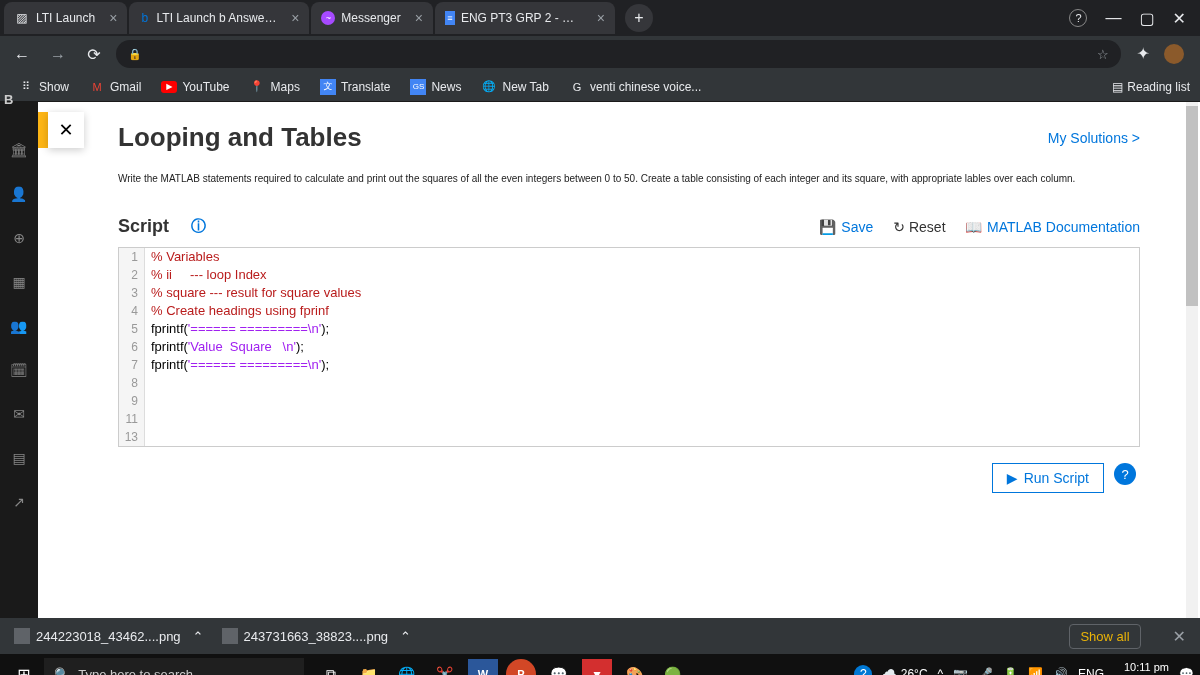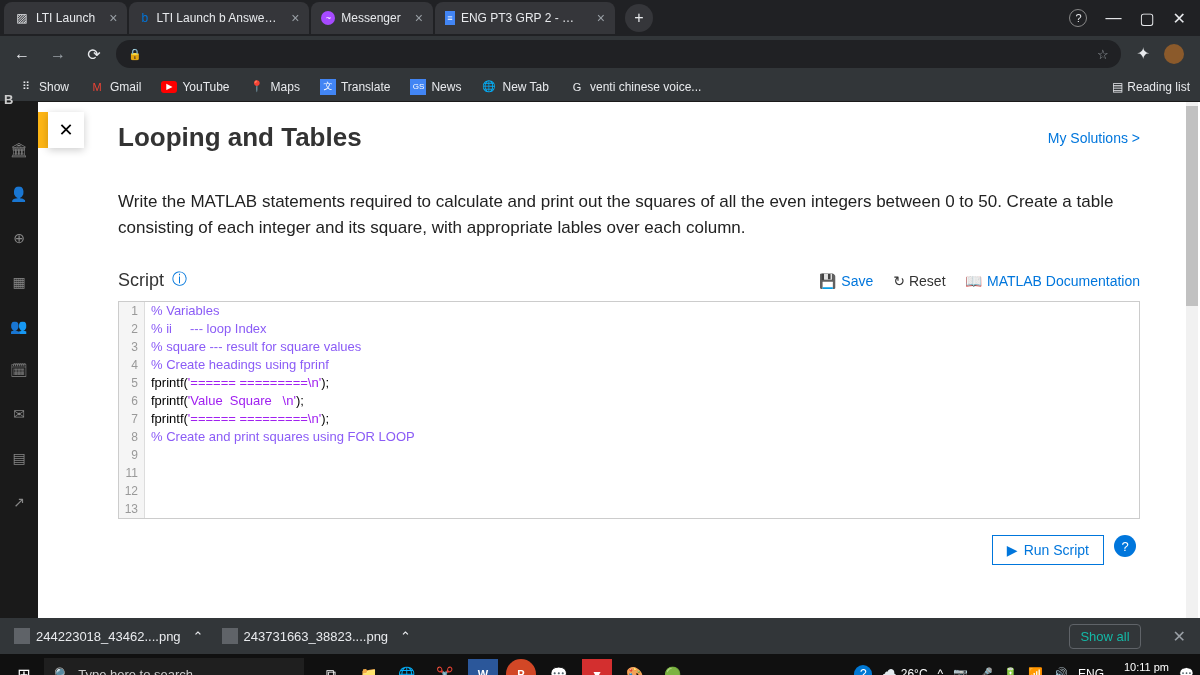--- a/index.html
+++ b/index.html
@@ -20,46 +20,46 @@
 .bm-item{display:flex;align-items:center;gap:5px;color:#e8eaed;font-size:12px;padding:4px 8px}
 .bm-ico{width:16px;height:16px;display:inline-flex;align-items:center;justify-content:center;font-size:11px}
 .reading{margin-left:auto;color:#e8eaed;font-size:12px;display:flex;align-items:center;gap:4px}
 .content-wrap{height:516px;display:flex;background:#000}
 .left-rail{width:38px;background:#1a1a1a;display:flex;flex-direction:column;align-items:center;padding-top:40px;gap:28px}
 .rail-ico{color:#888;font-size:14px}
 .main-area{flex:1;background:#fff;height:100%;position:relative;overflow:hidden}
 .close-panel{position:absolute;left:10px;top:10px;background:#fff;width:36px;height:36px;box-shadow:0 2px 8px rgba(0,0,0,0.2);display:flex;align-items:center;justify-content:center;font-size:18px;z-index:5}
 .yellow-tab{position:absolute;left:0;top:10px;width:10px;height:36px;background:#fdb515}
 .page-content{padding:20px 60px 0 80px}
-.page-header{display:flex;align-items:center;justify-content:space-between;margin-bottom:36px}
+.page-header{display:flex;align-items:center;justify-content:space-between;margin-bottom:18px}
 .page-title{font-size:26px;font-weight:bold;color:#333}
 .my-sol{color:#0076dc;font-size:14px}
-.instructions{color:#222;font-size:17px;line-height:1.5;margin-bottom:30px}
+.instructions{color:#222;font-size:10px;line-height:1.5;margin-bottom:30px}
 .script-row{display:flex;align-items:center;justify-content:space-between;margin-bottom:10px}
-.script-label{font-size:18px;font-weight:normal;color:#333;display:flex;align-items:flex-start;gap:8px}
+.script-label{font-size:18px;font-weight:bold;color:#333;display:flex;align-items:center;gap:22px}
 .help-ico{color:#0076dc;font-size:15px}
 .script-actions{display:flex;gap:20px;font-size:14px}
 .save{color:#0076dc;display:flex;align-items:center;gap:4px}
 .reset{color:#333;display:flex;align-items:center;gap:4px}
 .docs{color:#0076dc;display:flex;align-items:center;gap:4px}
 .editor{border:1px solid #ccc;background:#fff;font-family:Consolas,monospace;font-size:13px}
 .line{display:flex}
 .ln{width:26px;text-align:right;padding-right:6px;color:#999;background:#f5f5f5;border-right:1px solid #ddd;user-select:none;font-size:12px;line-height:18px}
 .code{padding-left:6px;line-height:18px;white-space:pre}
-.cm{color:#8b5cf6}
+.cm{color:#b91c1c}
 .str{color:#A020F0}
 .run-row{display:flex;justify-content:flex-end;margin-top:16px;gap:10px;padding-right:4px}
 .run-btn{border:1px solid #0076dc;color:#0076dc;background:#fff;padding:6px 14px;font-size:14px;display:flex;align-items:center;gap:6px}
 .help-circle{width:22px;height:22px;border-radius:50%;background:#0076dc;color:#fff;display:flex;align-items:center;justify-content:center;font-size:13px}
 .scroll-ind{position:absolute;right:2px;top:0;width:12px;height:100%;background:#f1f1f1}
 .scroll-thumb{width:12px;height:200px;background:#c1c1c1;margin-top:4px}
 .downloads{background:#323639;height:36px;display:flex;align-items:center;padding:9px 14px;gap:18px}
 .dl-item{background:transparent;color:#e8eaed;font-size:13px;display:flex;align-items:center;gap:6px}
 .dl-ico{width:16px;height:16px;background:#5f6368;display:inline-block}
-.show-all{margin-left:auto;color:#14b8a6;font-size:13px;border:1px solid #5f6368;padding:4px 10px;border-radius:4px}
+.show-all{margin-left:auto;color:#eab308;font-size:13px;border:1px solid #5f6368;padding:4px 10px;border-radius:4px}
 .dl-close{color:#9aa0a6;font-size:16px;margin-left:14px}
 .taskbar{background:#101010;height:40px;display:flex;align-items:center;padding:0 6px;gap:2px}
 .tb-start{width:36px;text-align:center;color:#fff}
 .search-box{background:#1f1f1f;color:#ccc;width:260px;height:32px;display:flex;align-items:center;padding:0 10px;gap:8px;font-size:13px}
 .tb-icons{display:flex;gap:8px;margin-left:10px}
 .tb-ico{width:30px;height:30px;display:flex;align-items:center;justify-content:center;font-size:14px}
 .tray{margin-left:auto;display:flex;align-items:center;gap:10px;color:#fff;font-size:12px}
 .clock{text-align:right;line-height:1.2;font-size:11px}
 </style>
 </head>
@@ -218,31 +218,26 @@
           <div class="line">
             <div class="ln">6</div>
             <div class="code">fprintf(<span class="str">'Value  Square   \n'</span>);</div>
           </div>
           <div class="line">
             <div class="ln">7</div>
             <div class="code">fprintf(<span class="str">'====== =========\n'</span>);</div>
           </div>
           <div class="line">
             <div class="ln">8</div>
-            <div class="code"><span class="cm">% Create and print squares using FOR LOOP</span></div>
           </div>
           <div class="line">
             <div class="ln">9</div>
           </div>
           <div class="line">
             <div class="ln">11</div>
-            <div class="code"></div>
-          </div>
-          <div class="line">
-            <div class="ln">12</div>
             <div class="code"></div>
           </div>
           <div class="line">
             <div class="ln">13</div>
             <div class="code"></div>
           </div>
         </div>
       <div class="run-row">
         <button class="run-btn">
             <span>▶</span>

